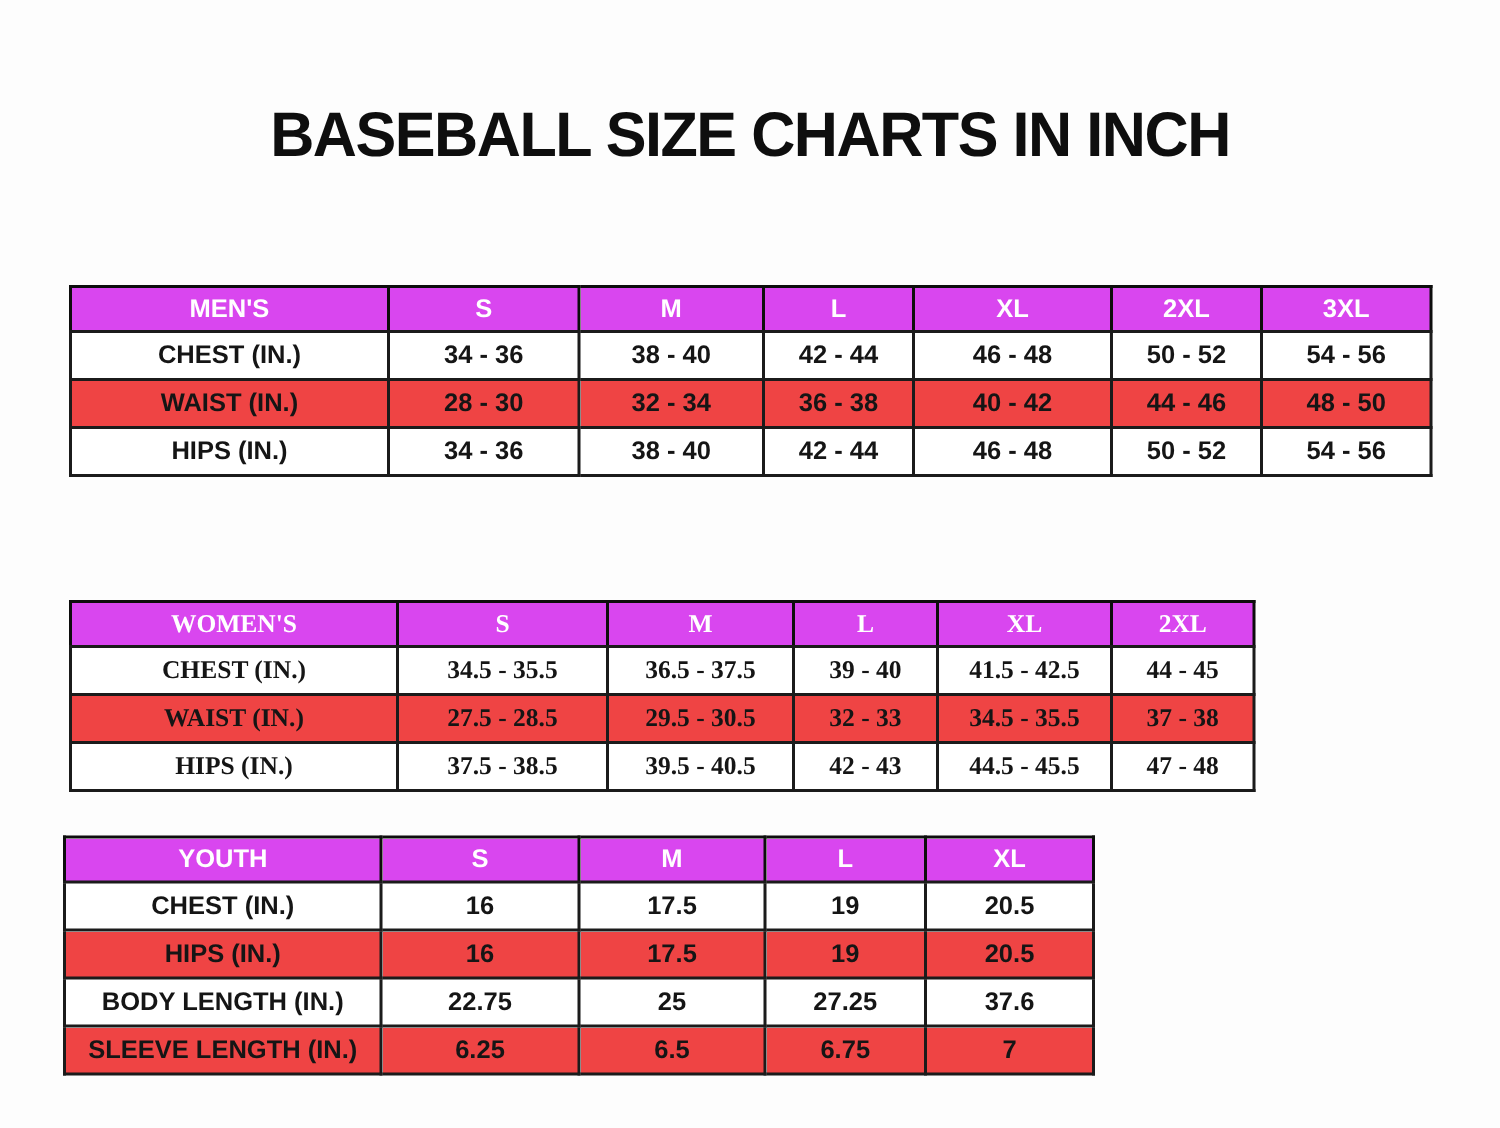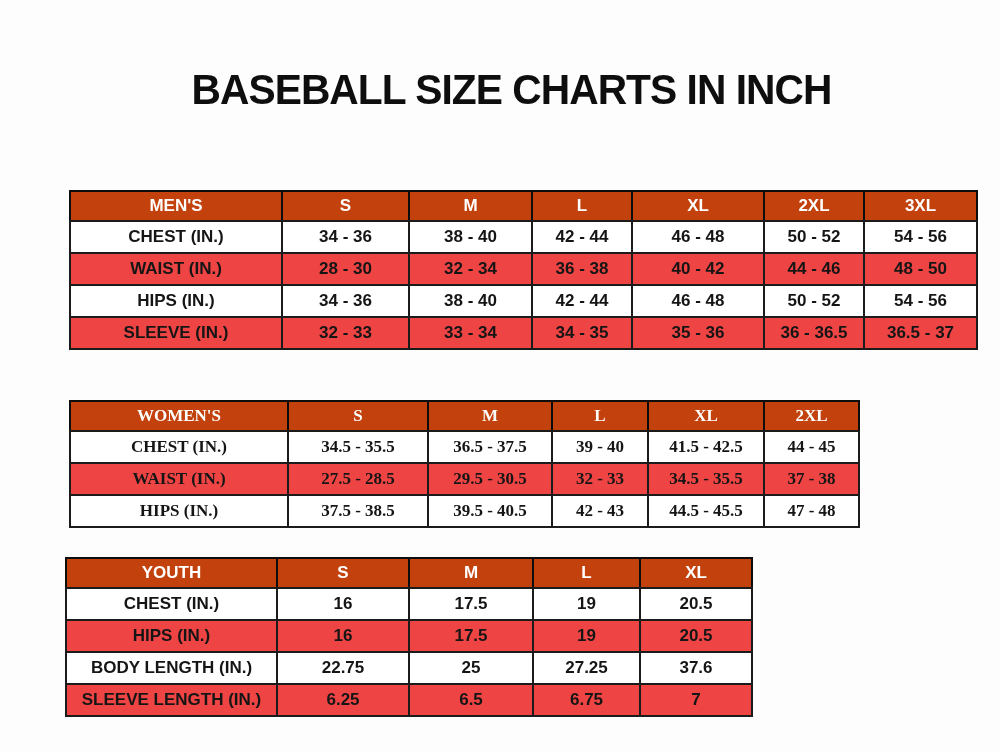--- a/index.html
+++ b/index.html
@@ -3,21 +3,21 @@
 <meta charset="utf-8">
 <style>
   html, body { margin: 0; padding: 0; }
   body {
     width: 1000px; height: 752px;
     background: #fdfdfd;
     font-family: "Liberation Sans", sans-serif;
     position: relative;
     color: #151515;
   }
-  .page { position: absolute; inset: 0; margin-left: 23px; }
+  .page { position: absolute; inset: 0; }
 
   .title {
     position: absolute;
     top: 66px; left: 0; width: 100%;
     text-align: center;
     font-size: 42px;
     font-weight: bold;
     letter-spacing: -1px;
     color: #0e0e0e;
     transform: scaleX(0.97);
@@ -33,21 +33,21 @@
     border: 2px solid #1b1b1b;
     text-align: center;
     vertical-align: middle;
     font-weight: bold;
     padding: 0 2px;
     font-size: 17px;
     overflow: hidden;
     white-space: nowrap;
   }
   .size-table thead th {
-    background: #c2410c;
+    background: #d946ef;
     color: #ffffff;
     height: 28px;
     font-size: 17px;
     border-color: #0d0d0d;
     border-bottom-color: #1b1b1b;
   }
   .size-table tbody td { height: 30px; background: #ffffff; }
   .size-table tbody tr.alt td { background: #ef4444; }
 
   #mens-table   { left: 46px; top: 190px; }
@@ -103,29 +103,20 @@
       </tr>
       <tr>
         <td>HIPS (IN.)</td>
         <td>34 - 36</td>
         <td>38 - 40</td>
         <td>42 - 44</td>
         <td>46 - 48</td>
         <td>50 - 52</td>
         <td>54 - 56</td>
       </tr>
-      <tr class="alt">
-        <td>SLEEVE (IN.)</td>
-        <td>32 - 33</td>
-        <td>33 - 34</td>
-        <td>34 - 35</td>
-        <td>35 - 36</td>
-        <td>36 - 36.5</td>
-        <td>36.5 - 37</td>
-      </tr>
     </tbody>
   </table>
 
   <table class="size-table" id="womens-table">
     <colgroup>
       <col style="width:218px">
         <col style="width:140px">
         <col style="width:124px">
       <col style="width:96px">
         <col style="width:116px">

